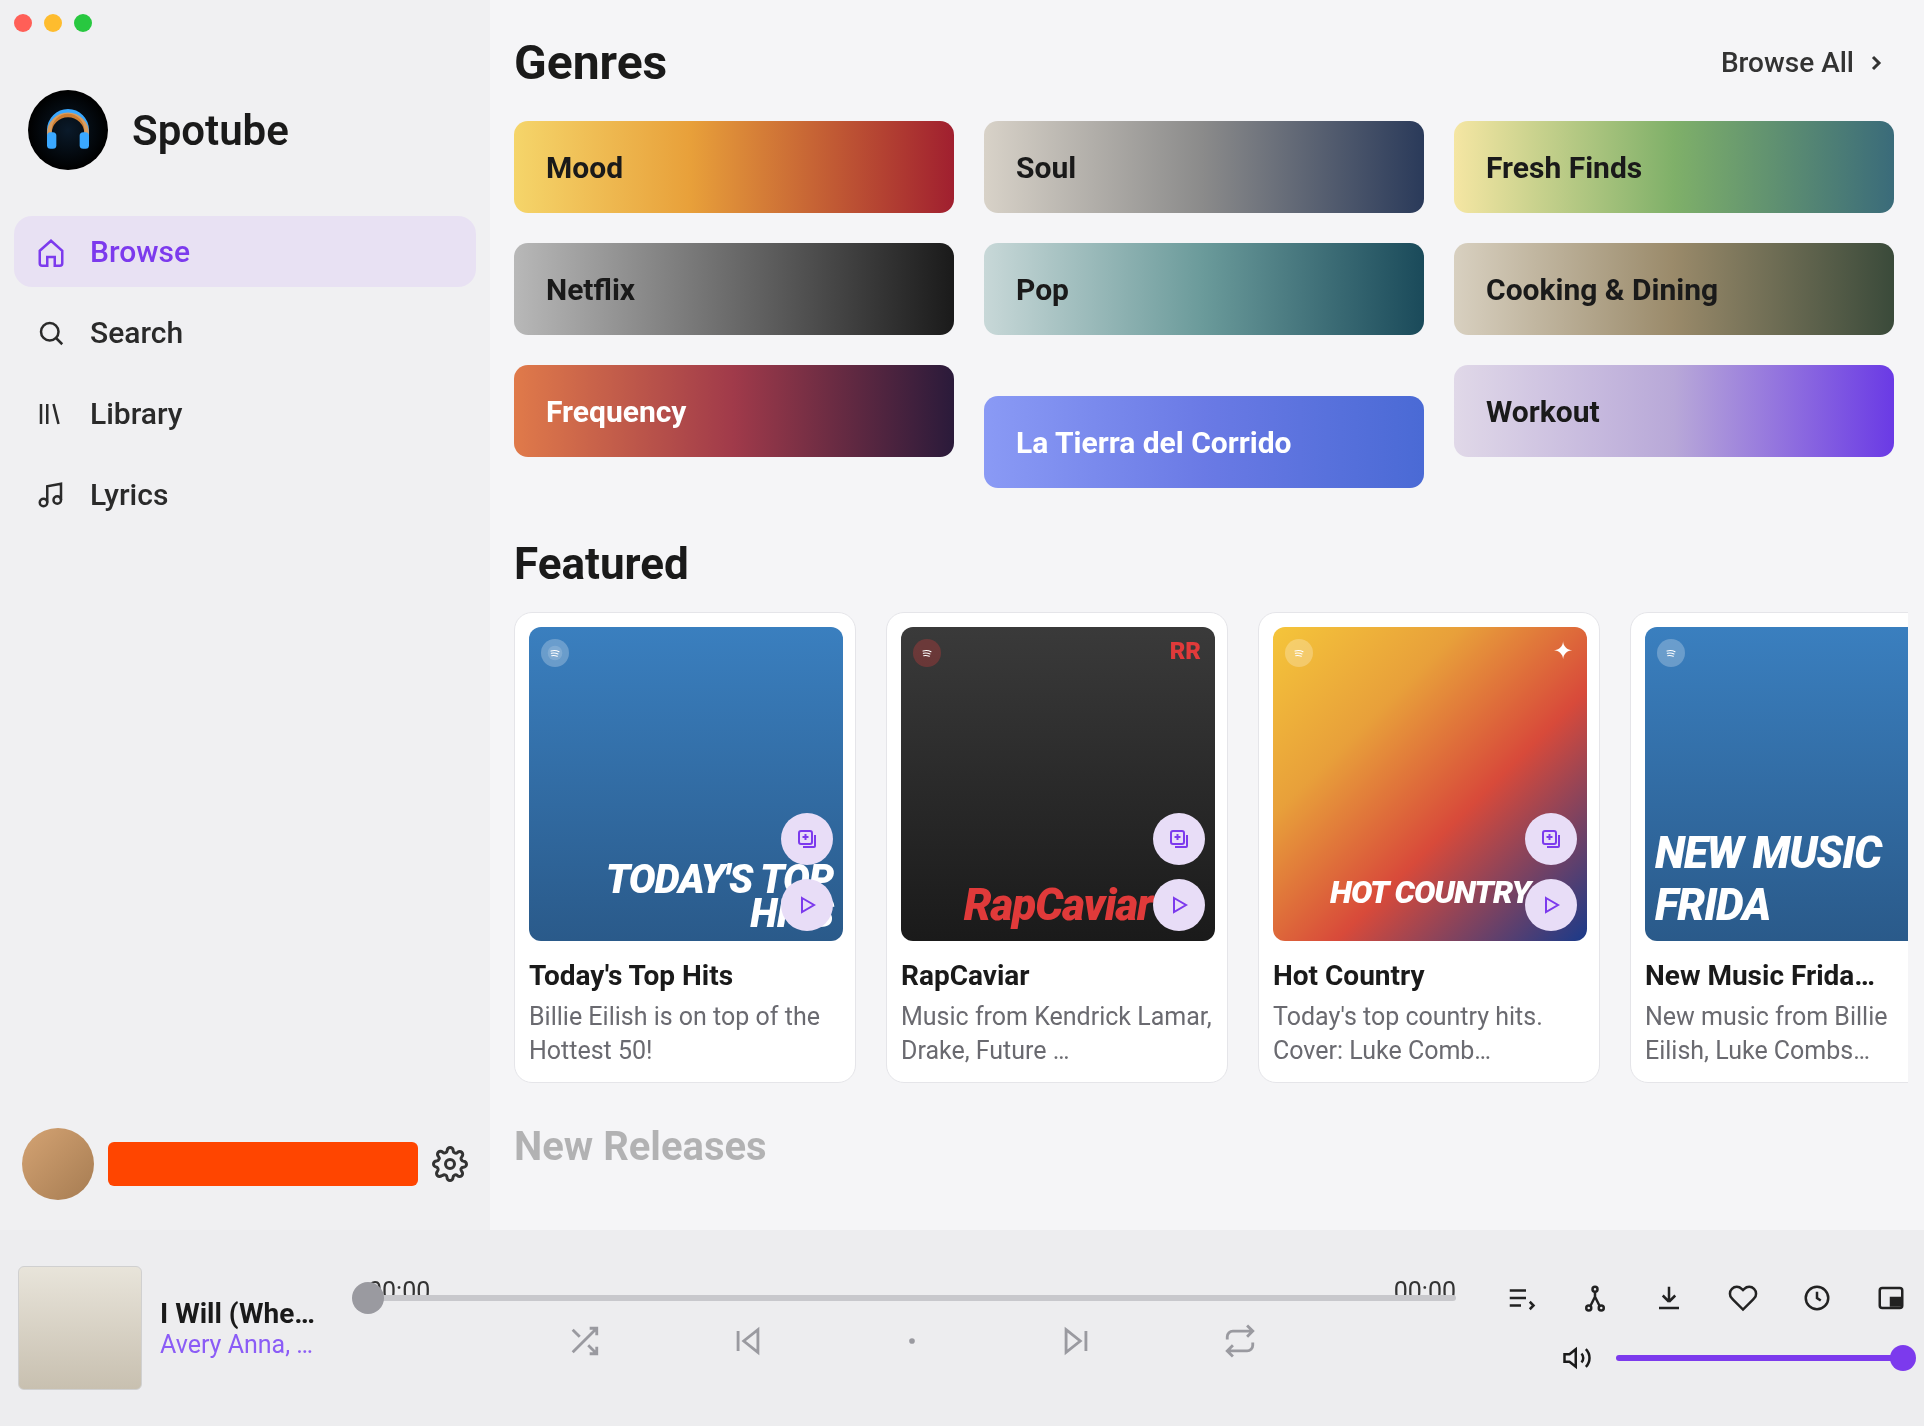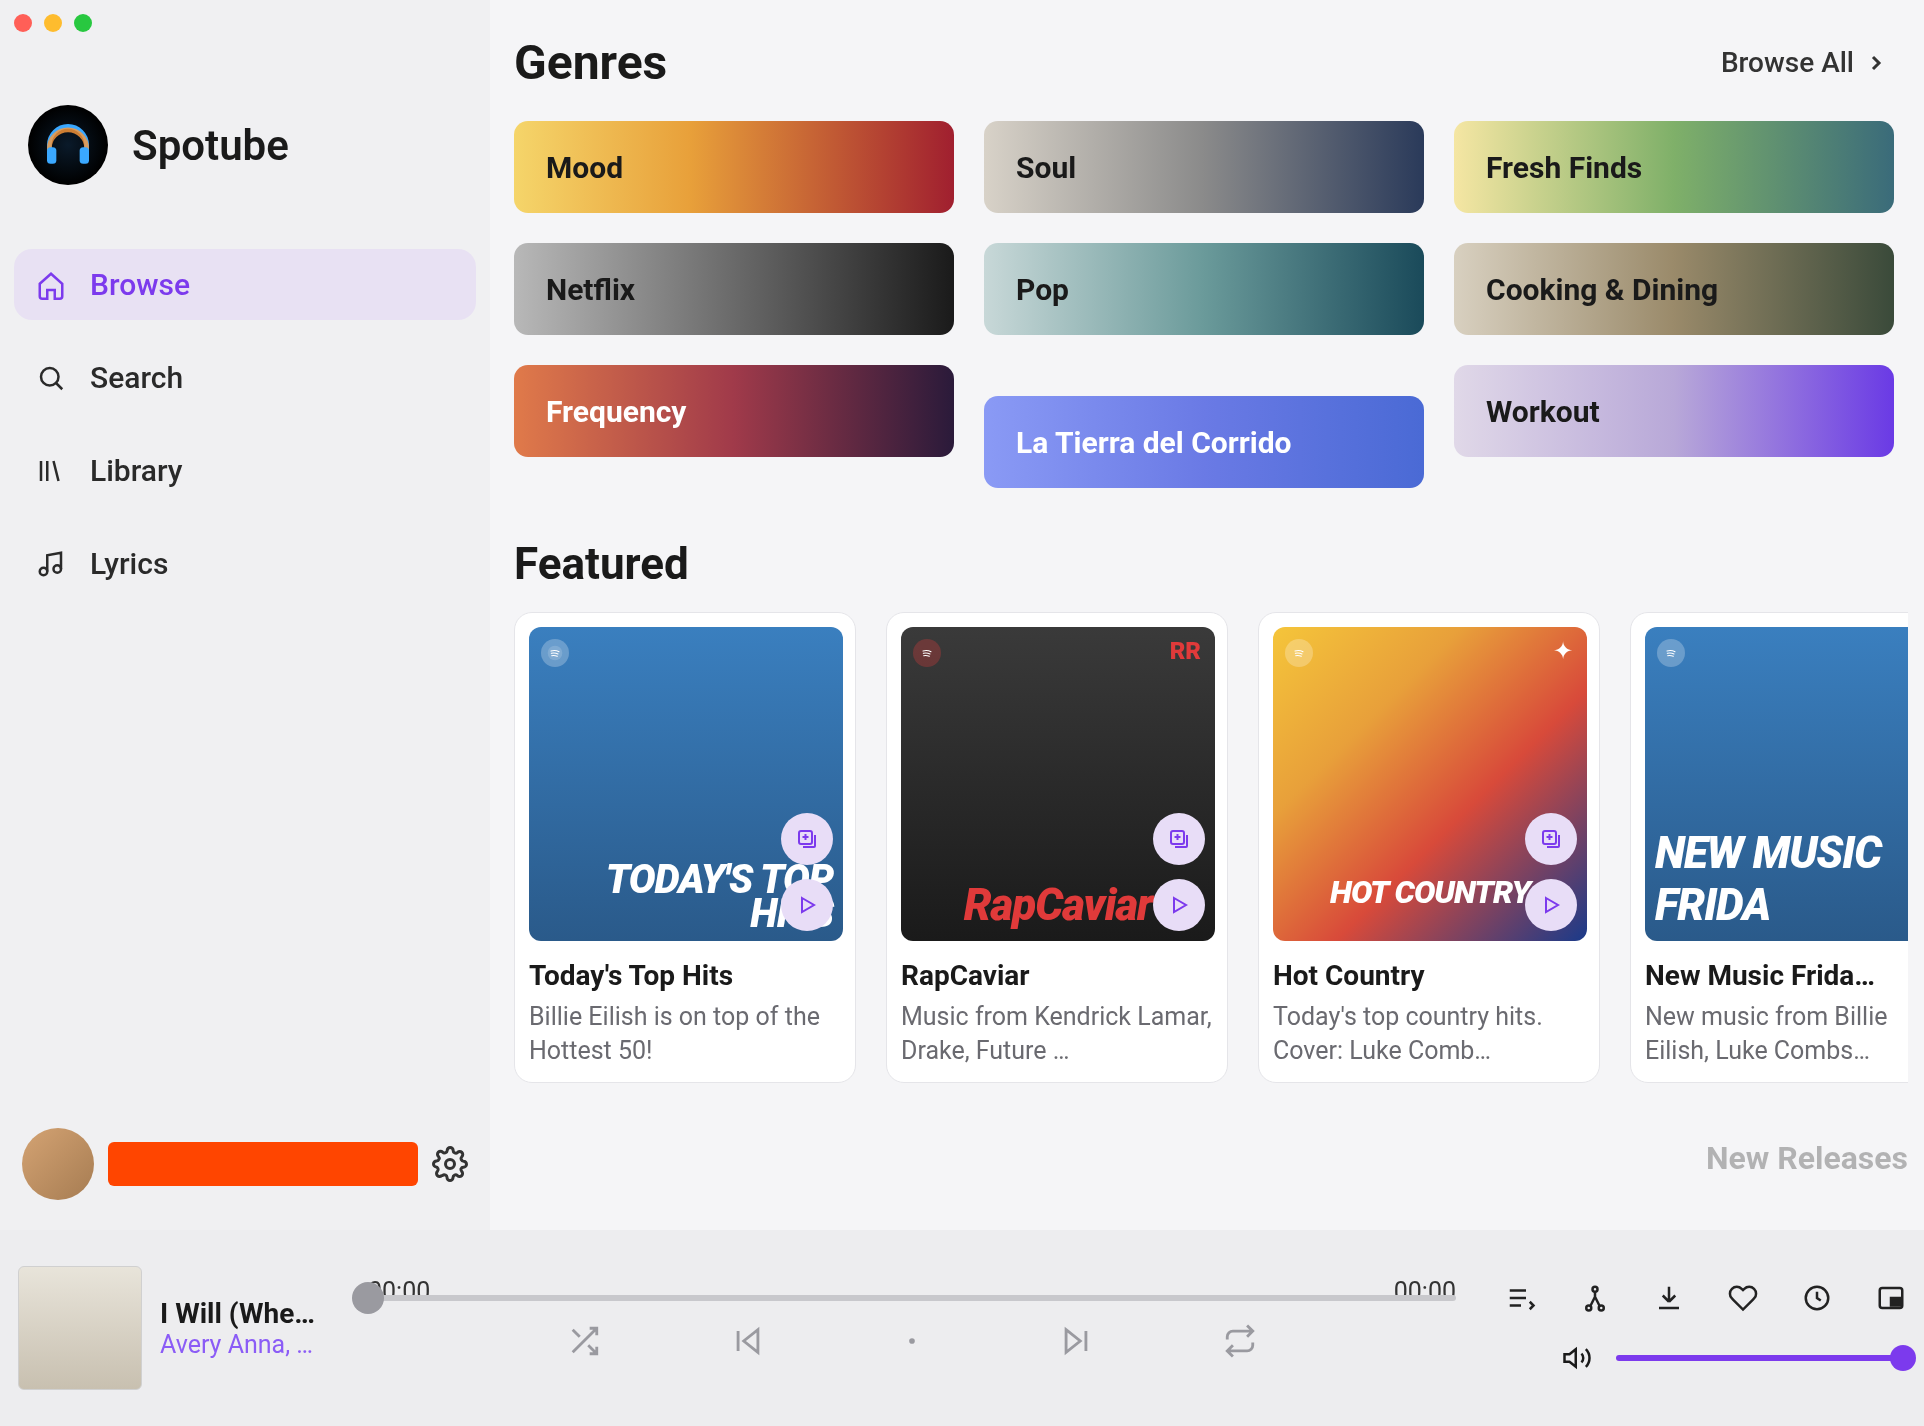--- a/index.html
+++ b/index.html
@@ -11,33 +11,33 @@
   overflow: hidden;
   position: relative;
   color: #1a1a1a;
 }
 .traffic-lights { position:absolute; top:14px; left:14px; display:flex; gap:12px; z-index:10;}
 .traffic-lights span { width:18px; height:18px; border-radius:50%; display:block;}
 .tl-red{background:#ff5f57;} .tl-yellow{background:#febc2e;} .tl-green{background:#28c840;}
 
 .sidebar{
   position:absolute; left:0; top:0; width:490px; height:1230px;
-  background:#f0f0f2; padding:45px 14px 0 14px;
+  background:#f0f0f2; padding:30px 14px 0 14px;
   display:flex; flex-direction:column;
 }
 .app-brand{display:flex;align-items:center;gap:24px; margin:60px 0 40px 14px;}
 .app-logo{
   width:80px;height:80px; border-radius:50%;
   background:radial-gradient(circle at 50% 50%, #0a1a2a 0%, #000 70%);
   display:flex;align-items:center;justify-content:center; position:relative;
 }
 .app-logo svg{width:56px;height:56px;}
 .app-title{font-size:42px;font-weight:600;}
 
-.nav{display:flex;flex-direction:column;gap:22px; margin-top:24px;}
+.nav{display:flex;flex-direction:column;gap:10px; margin-top:6px;}
 .nav-item{
   display:flex;align-items:center;gap:24px;
   padding:18px 22px; border-radius:18px;
   font-size:30px; font-weight:500; color:#2a2a2a; cursor:pointer;
 }
 .nav-item.active{ background:#e8e1f3; color:#7c3aed; }
 .nav-item.active .nav-icon{ color:#7c3aed; }
 .nav-icon{ width:30px; height:30px; color:#2a2a2a; flex-shrink:0;}
 
 .sidebar-footer{
@@ -110,21 +110,21 @@
 .star{position:absolute;top:10px;right:14px;color:#fff;font-size:24px;}
 .card-actions{position:absolute;right:10px;bottom:10px;display:flex;flex-direction:column;gap:14px;}
 .circ-btn{
   width:52px;height:52px;border-radius:50%;background:#e8ddf7;
   display:flex;align-items:center;justify-content:center;
 }
 .circ-btn svg{width:24px;height:24px;color:#7c3aed;stroke:#7c3aed;}
 .card-title{font-size:28px;font-weight:700;margin-top:18px;}
 .card-desc{font-size:25px;color:#6a6a70;margin-top:8px; line-height:1.35;}
 
-.new-releases{font-size:32px;font-weight:700;margin-top:56px;opacity:0.3;text-align:right;}
+.new-releases{font-size:40px;font-weight:700;margin-top:40px;opacity:0.3;}
 
 .player{
   position:absolute; left:0; right:0; bottom:0; height:196px;
   background:#ededef; display:flex; align-items:center; padding:0 18px;
 }
 .np{display:flex;align-items:center;gap:18px;width:340px;flex-shrink:0;}
 .np-art{width:124px;height:124px;border-radius:6px;background:linear-gradient(180deg,#e8e4da,#c8c0b0);border:1px solid #d0d0d0;}
 .np-text{overflow:hidden;}
 .np-title{font-size:28px;font-weight:700;white-space:nowrap;overflow:hidden;text-overflow:ellipsis;}
 .np-artist{font-size:25px;color:#8b5cf6;white-space:nowrap;overflow:hidden;text-overflow:ellipsis;}

